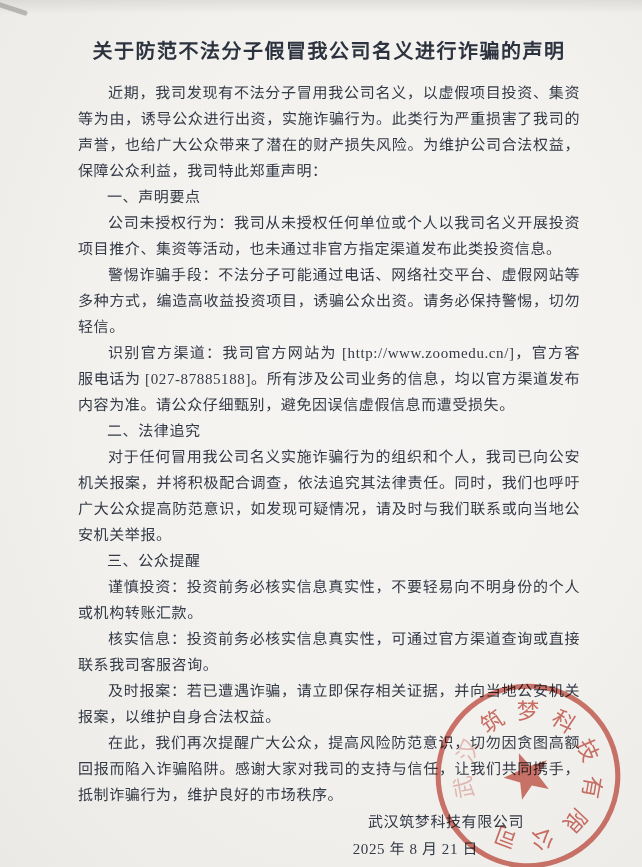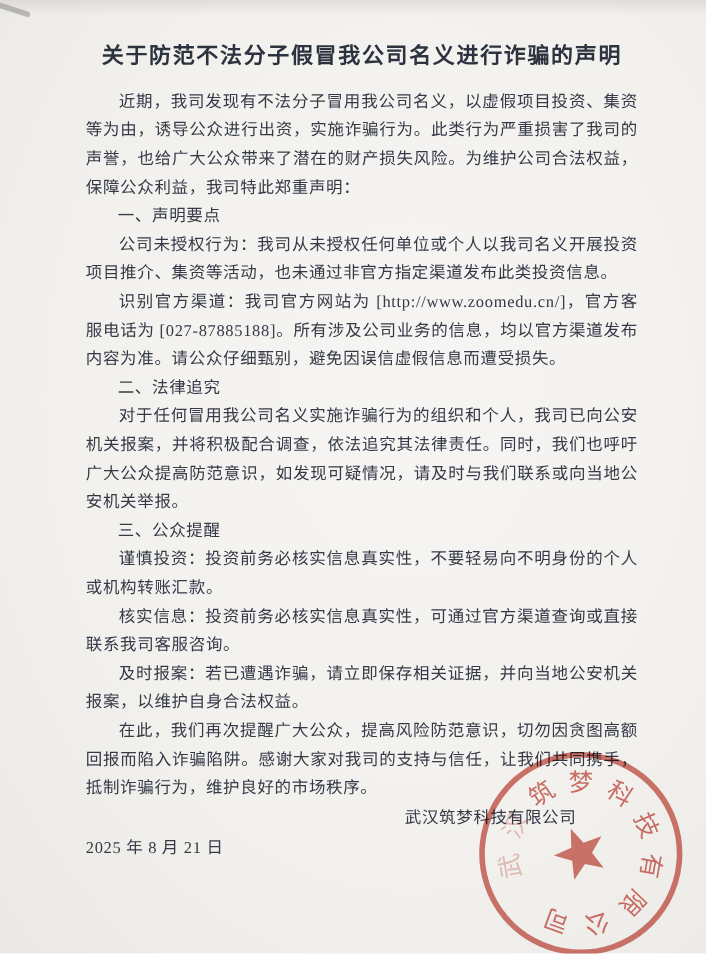--- a/index.html
+++ b/index.html
@@ -64,20 +64,21 @@
     margin-top: 1px;
     font-size: 15px;
     line-height: 27px;
     letter-spacing: 0.6px;
   }
   .sig-company {
     text-align: right;
     padding-right: 56px;
   }
   .sig-date {
+    text-align: right;
     padding-right: 102px;
   }
 
   .seal {
     position: absolute;
     left: 428px;
     top: 676px;
     width: 200px;
     height: 200px;
     mix-blend-mode: multiply;
@@ -93,20 +94,21 @@
   <div class="artifact-top-left"></div>
 
   <div class="doc">
 
     <h1 class="title">关于防范不法分子假冒我公司名义进行诈骗的声明</h1>
 
     <p class="para indent">近期，我司发现有不法分子冒用我公司名义，以虚假项目投资、集资等为由，诱导公众进行出资，实施诈骗行为。此类行为严重损害了我司的声誉，也给广大公众带来了潜在的财产损失风险。为维护公司合法权益，保障公众利益，我司特此郑重声明：</p>
 
     <h2 class="heading">一、声明要点</h2>
     <p class="para indent">公司未授权行为：我司从未授权任何单位或个人以我司名义开展投资项目推介、集资等活动，也未通过非官方指定渠道发布此类投资信息。</p>
+    <p class="para indent">警惕诈骗手段：不法分子可能通过电话、网络社交平台、虚假网站等多种方式，编造高收益投资项目，诱骗公众出资。请务必保持警惕，切勿轻信。</p>
     <p class="para indent">识别官方渠道：我司官方网站为 [http://www.zoomedu.cn/]，官方客服电话为 [027-87885188]。所有涉及公司业务的信息，均以官方渠道发布内容为准。请公众仔细甄别，避免因误信虚假信息而遭受损失。</p>
 
     <h2 class="heading">二、法律追究</h2>
     <p class="para indent">对于任何冒用我公司名义实施诈骗行为的组织和个人，我司已向公安机关报案，并将积极配合调查，依法追究其法律责任。同时，我们也呼吁广大公众提高防范意识，如发现可疑情况，请及时与我们联系或向当地公安机关举报。</p>
 
     <h2 class="heading">三、公众提醒</h2>
     <p class="para indent">谨慎投资：投资前务必核实信息真实性，不要轻易向不明身份的个人或机构转账汇款。</p>
     <p class="para indent">核实信息：投资前务必核实信息真实性，可通过官方渠道查询或直接联系我司客服咨询。</p>
     <p class="para indent">及时报案：若已遭遇诈骗，请立即保存相关证据，并向当地公安机关报案，以维护自身合法权益。</p>
 

